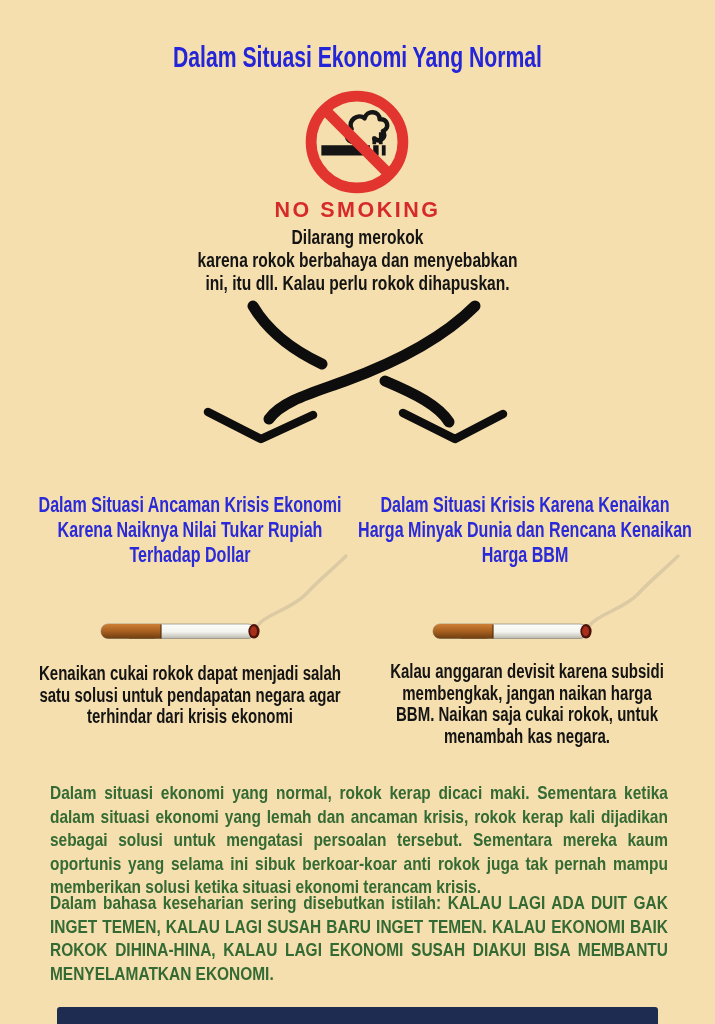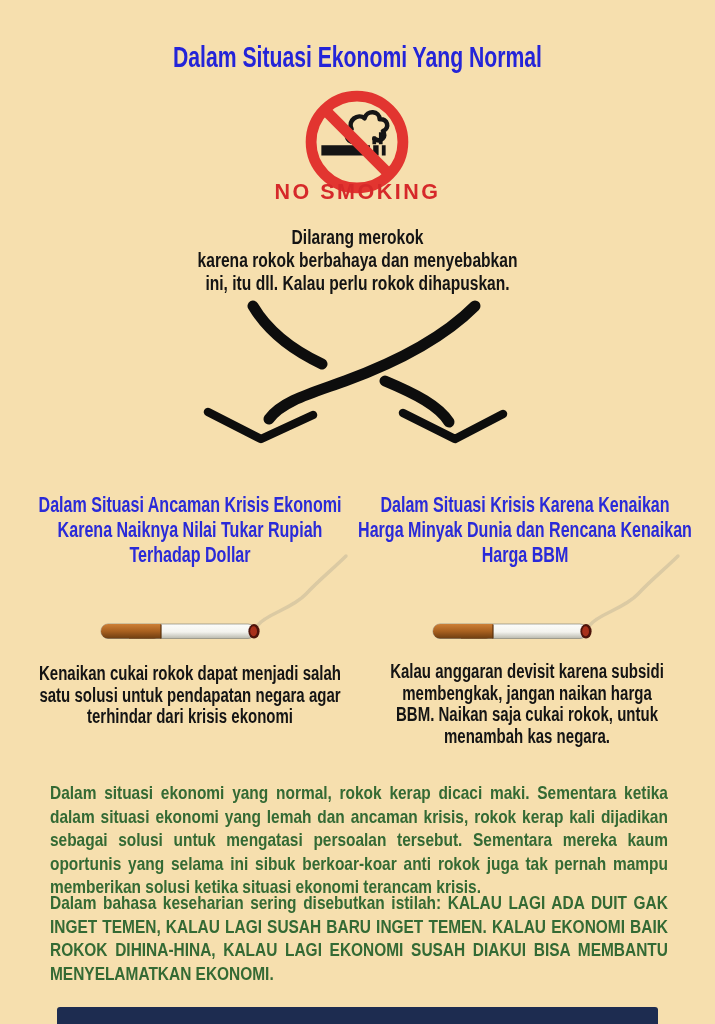--- a/index.html
+++ b/index.html
@@ -11,21 +11,21 @@
   .abs{position:absolute;}
   .pre{white-space:pre-line;}
 
   .title{
     top:40px;left:0;width:715px;font-size:29px;line-height:34px;
     font-weight:bold;color:#2424d8;text-align:center;
     transform:scaleX(.73);transform-origin:50% 50%;white-space:nowrap;
   }
   .sign-box{top:88px;left:303px;width:108px;height:108px;}
   .nosmoking{
-    top:180px;left:0;width:715px;font-size:21.5px;font-weight:bold;
+    top:198px;left:0;width:715px;font-size:21.5px;font-weight:bold;
     color:#d6292a;text-align:center;letter-spacing:2.5px;
   }
   .intro{
     top:226px;left:0;width:715px;font-size:19.5px;line-height:23px;
     font-weight:bold;color:#141414;text-align:center;
     transform:scaleX(.80);transform-origin:50% 0;
   }
   .arrows-box{top:297px;left:182px;width:356px;height:158px;}
 
   .col-heading{

